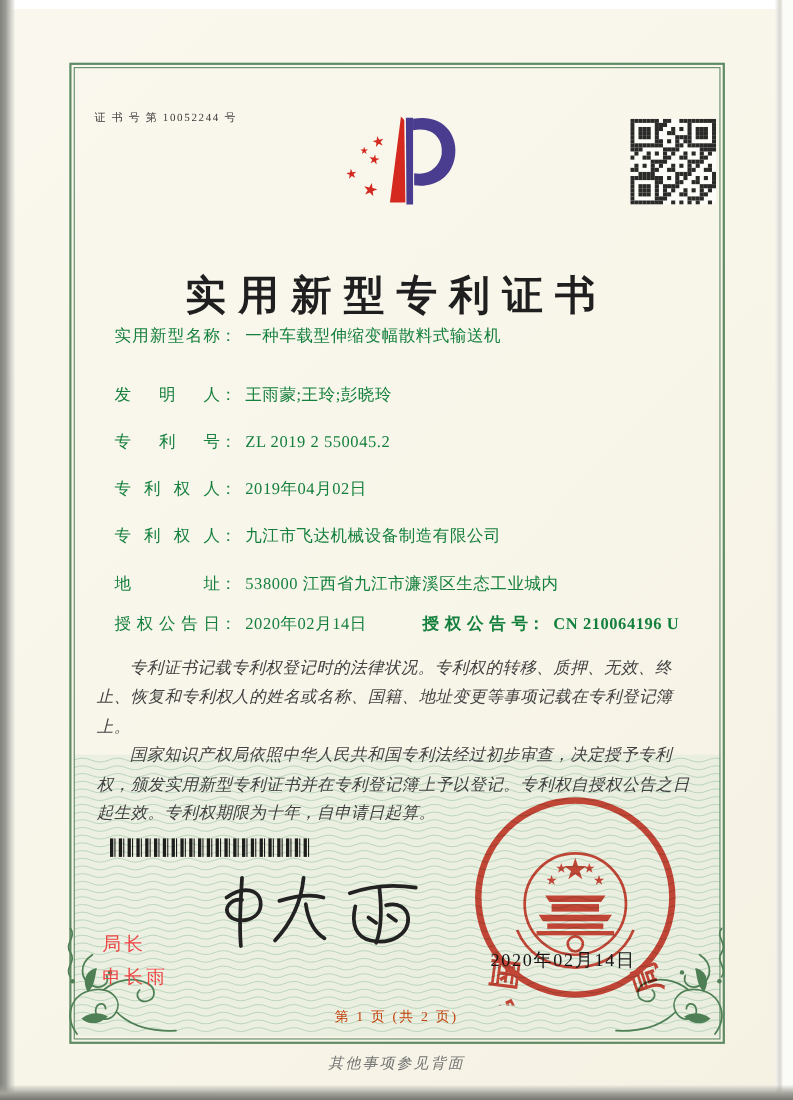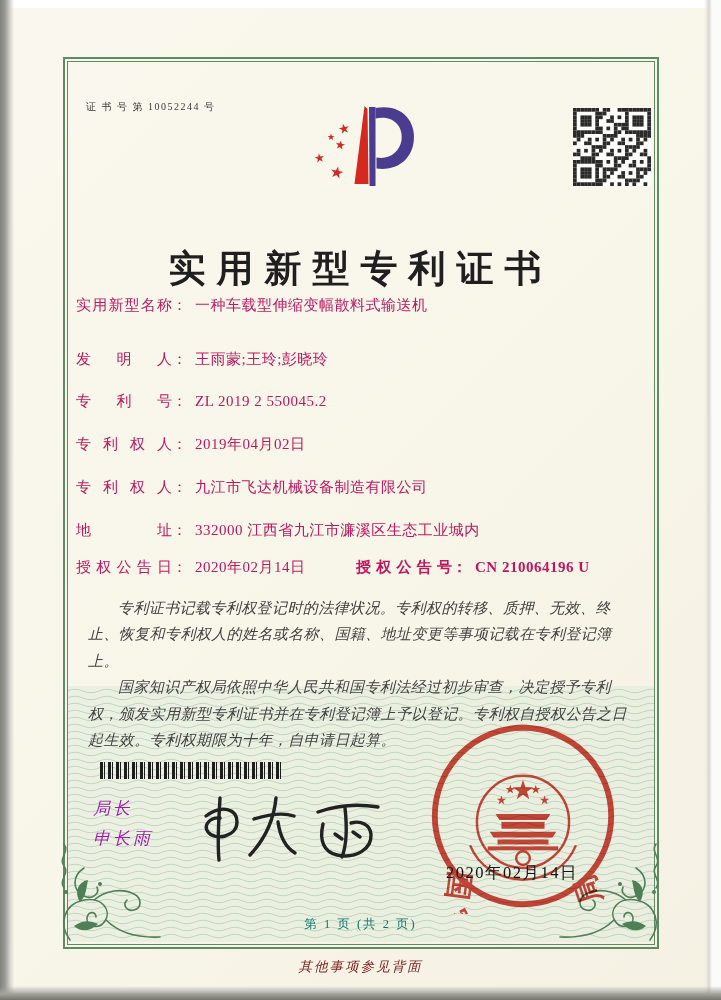--- a/index.html
+++ b/index.html
@@ -15,43 +15,43 @@
   #wavezone{position:absolute;left:67px;top:686px;width:588px;height:256px;
             background:rgba(206,228,208,0.28);}
   .waveline{fill:none;stroke:#a9cdad;stroke-width:0.9;opacity:0.75;}
   
   #certno{position:absolute;left:86px;top:100px;font-size:10px;letter-spacing:1.5px;color:#3a3a3a;}
   #logo{position:absolute;left:291px;top:98px;}
   #qr{position:absolute;left:573px;top:108px;background:#fcfcf9;}
   #title{position:absolute;left:0;top:216px;width:721px;text-align:center;
          font-size:37px;font-weight:600;letter-spacing:11px;color:#1f1f1f;margin-top:28px;}
   
-  .row{position:absolute;left:76px;font-size:15px;color:#be185d;white-space:nowrap;}
+  .row{position:absolute;left:104px;font-size:15px;color:#15803d;white-space:nowrap;}
   .flabel{display:inline-block;width:96px;text-align:justify;text-align-last:justify;}
   .colon{display:inline-block;margin-right:8px;}
   .fvalue{letter-spacing:0.5px;}
   .col2{position:absolute;left:280px;top:0;font-weight:bold;}
   
   #paras{position:absolute;left:88px;top:595px;width:550px;color:#414141;}
   #paras p{margin:0;font-size:15px;line-height:1.76;text-indent:2em;font-style:italic;letter-spacing:0.4px;}
   
   #barcode{position:absolute;left:100px;top:762px;}
   
-  #signer{position:absolute;left:93px;top:794px;font-family:"Liberation Sans",sans-serif;
-          font-size:17px;letter-spacing:3px;color:#a21caf;line-height:1.75;font-weight:500;font-style:italic;}
+  #signer{position:absolute;left:93px;top:844px;font-family:"Liberation Sans",sans-serif;
+          font-size:17px;letter-spacing:3px;color:#ef4444;line-height:1.75;font-weight:500;}
   #signature{position:absolute;left:192px;top:788px;}
   
   #seal{position:absolute;left:425px;top:718px;opacity:0.92;mix-blend-mode:multiply;}
   #sealdate{position:absolute;left:446px;top:862px;font-size:16.5px;letter-spacing:1.5px;
             color:#141414;font-weight:500;}
   
   #pageno{position:absolute;left:0;top:916px;width:721px;text-align:center;
-          font-size:12.5px;letter-spacing:2px;color:#0f766e;}
+          font-size:12.5px;letter-spacing:2px;color:#c2410c;}
   #backnote{position:absolute;left:0;top:958px;width:721px;text-align:center;
-            font-size:13.5px;letter-spacing:2px;color:#7f1d1d;font-style:italic;}
+            font-size:13.5px;letter-spacing:2px;color:#737373;font-style:italic;}
   
   .flourish{position:absolute;top:842px;}
   #flourishL{left:50px;}
   #flourishR{left:558px;transform:scaleX(-1);}
   .fl-stroke{fill:none;stroke:#4f7f55;stroke-width:1.6;stroke-linecap:round;}
   .fl-fill{fill:#4f7f55;}
   
   .artifact{position:absolute;pointer-events:none;}
   #shadeL{left:0;top:0;width:14px;height:1000px;
           background:linear-gradient(to right,#82827c 0px,#9a9a94 5px,#c8c7c0 9px,rgba(200,199,192,0) 14px);}
@@ -391,21 +391,21 @@
 <div class="row" style="top:392px">
   <span class="flabel">专利号</span><span class="colon">：</span><span class="fvalue">ZL 2019 2 550045.2</span>
 </div>
 <div class="row" style="top:435px">
   <span class="flabel">专利权人</span><span class="colon">：</span><span class="fvalue">2019年04月02日</span>
 </div>
 <div class="row" style="top:478px">
   <span class="flabel">专利权人</span><span class="colon">：</span><span class="fvalue">九江市飞达机械设备制造有限公司</span>
 </div>
 <div class="row" style="top:521px">
-  <span class="flabel">地址</span><span class="colon">：</span><span class="fvalue">332000 江西省九江市濂溪区生态工业城内</span>
+  <span class="flabel">地址</span><span class="colon">：</span><span class="fvalue">538000 江西省九江市濂溪区生态工业城内</span>
 </div>
 <div class="row" style="top:558px">
   <span class="flabel">授权公告日</span><span class="colon">：</span><span class="fvalue">2020年02月14日</span>
   <span class="col2">
     <span class="flabel">授权公告号</span><span class="colon">：</span><span class="fvalue">CN 210064196 U</span>
   </span>
 </div>
 
 <div id="paras">
   <p>专利证书记载专利权登记时的法律状况。专利权的转移、质押、无效、终止、恢复和专利权人的姓名或名称、国籍、地址变更等事项记载在专利登记簿上。</p>

